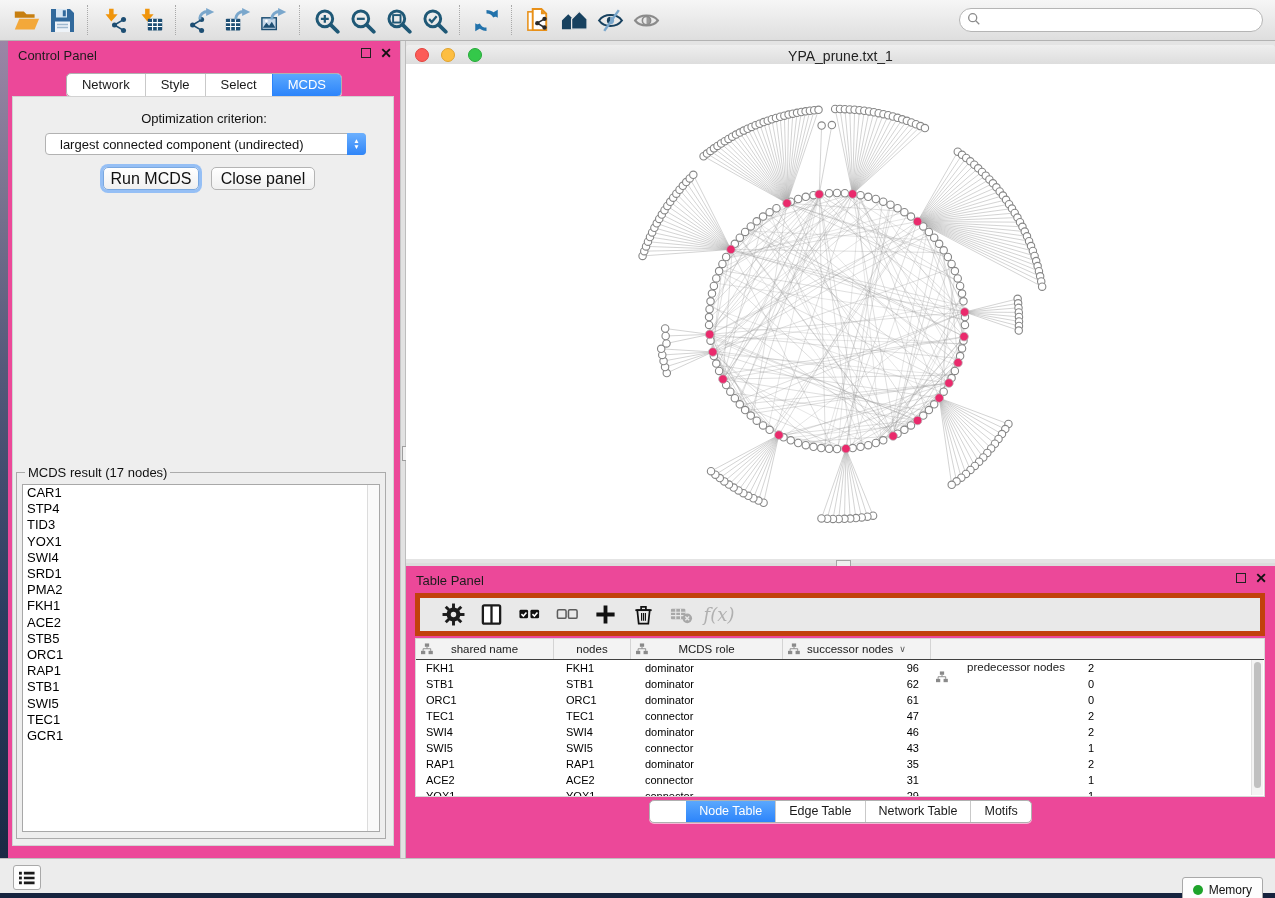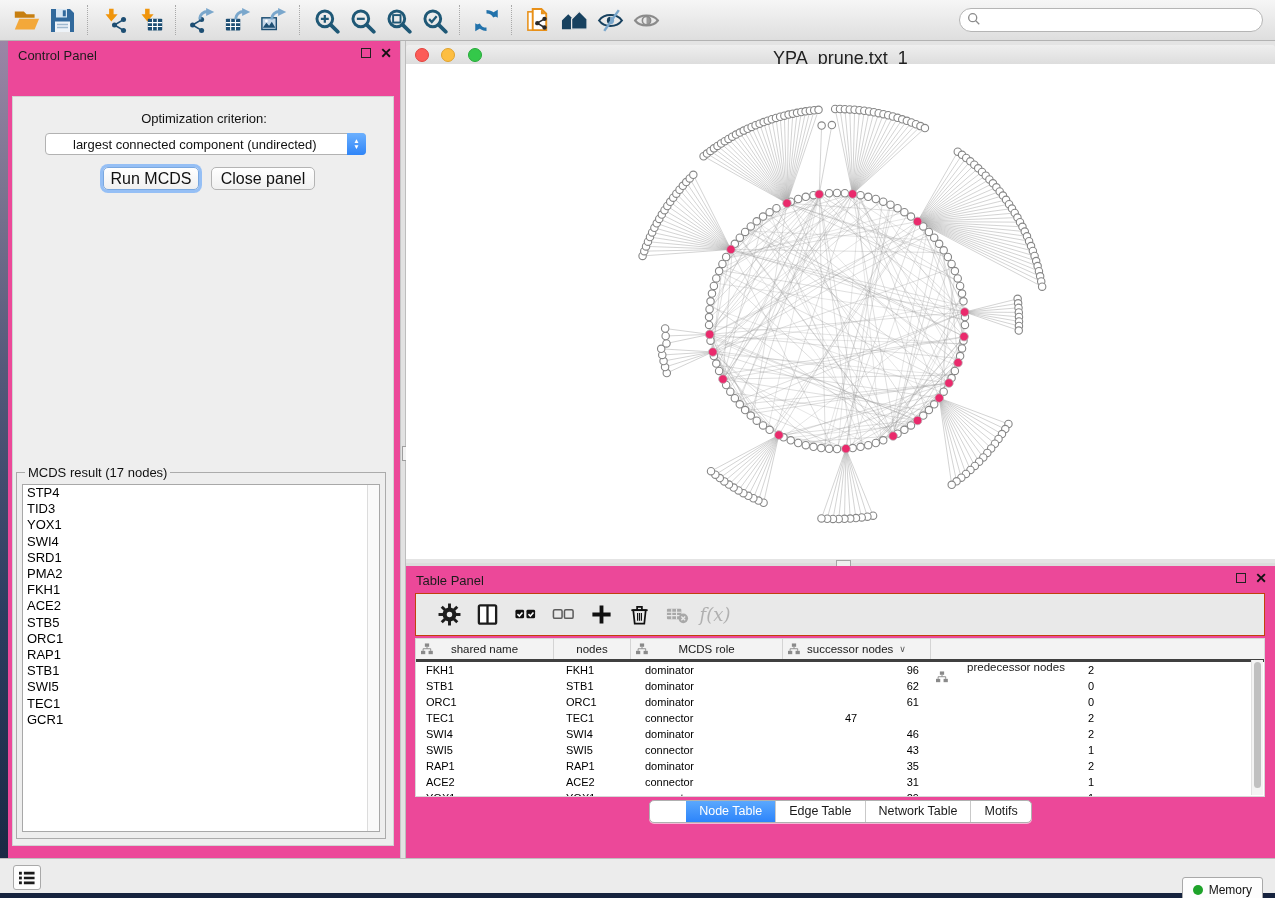--- a/index.html
+++ b/index.html
@@ -31,21 +31,21 @@
   .seg{display:inline-flex;border:1px solid #b0b0b0;border-radius:5px;overflow:hidden;background:#fff;height:22px;
     box-shadow:0 1px 0 rgba(255,255,255,.6);}
   .seg .s{padding:0 15px;line-height:22px;font-size:13px;color:#1a1a1a;border-left:1px solid #c9c9c9;cursor:default;white-space:nowrap;}
   .seg .s:first-child{border-left:none;}
   .seg .s.active{background:linear-gradient(#5ba8fd,#2c84fb);color:#fff;border-left-color:#2c84fb;}
   #cp-tabs{position:absolute;left:0;top:32px;width:100%;text-align:center;}
   #cp-inner{position:absolute;left:4px;top:55px;right:6px;bottom:12px;background:#eeeeee;
     border:1px solid #d2d2d2;}
   #criterion-label{position:absolute;left:0;top:70px;width:100%;text-align:center;font-size:13px;color:#111;}
   #criterion-select{position:absolute;left:37px;right:34px;top:92px;height:22px;background:#fff;
-    border:1px solid #b2b2b2;border-radius:4px;font-size:13px;color:#111;line-height:22px;padding-left:27px;
+    border:1px solid #b2b2b2;border-radius:4px;font-size:13px;color:#111;line-height:22px;padding-left:14px;
     box-sizing:border-box;}
   #criterion-cap{position:absolute;right:-1px;top:-1px;width:19px;height:22px;border-radius:0 4px 4px 0;
     background:linear-gradient(#6cb0fe,#2f85f8);display:flex;flex-direction:column;align-items:center;justify-content:center;}
   #criterion-cap span{color:#fff;font-size:6.5px;line-height:6px;}
   .btn{position:absolute;height:23px;background:linear-gradient(#ffffff,#f0f0f0);border:1px solid #b4b4b4;
     border-radius:5px;font-size:16px;color:#111;text-align:center;line-height:21px;box-sizing:border-box;}
   #run-btn{left:95px;top:126px;width:96px;box-shadow:0 0 0 3px rgba(90,160,250,.6);border-color:#7aa8e0;}
   #closepanel-btn{left:203px;top:126px;width:104px;}
   #mcds-fieldset{position:absolute;left:8px;top:424px;right:14px;height:372px;border:1px solid #ababab;
     margin:0;padding:0;}
@@ -56,33 +56,33 @@
   .mcds-item{font-size:13px;line-height:16.2px;padding-left:4px;color:#000;}
   
   #v-split{position:absolute;left:400px;top:41px;width:6px;height:817px;background:#e2e2e2;border-left:1px solid #c6c6c6;border-right:1px solid #bdbdbd;box-sizing:border-box;}
   #v-grip{position:absolute;left:0.5px;top:405px;width:4px;height:13px;background:#f2f2f2;border:1px solid #9e9e9e;}
   
   #network-panel{left:406px;top:41px;width:869px;height:522px;background:#e4e4e4;}
   #net-titlebar{position:absolute;left:0;top:4px;right:0;height:19px;background:linear-gradient(#efefef,#dddddd);
     border-bottom:1px solid #c3c3c3;border-radius:3px 3px 0 0;}
   .tl{width:12px;height:12px;border-radius:50%;display:inline-block;margin-right:8px;}
   #tl-wrap{position:absolute;left:9px;top:3px;}
-  #net-title{position:absolute;left:0;right:0;top:3px;text-align:center;font-size:18px;color:#222;}
+  #net-title{position:absolute;left:0;right:0;top:3px;text-align:center;font-size:14px;color:#222;}
   #net-canvas{position:absolute;left:0;top:23px;right:0;height:495px;background:#fff;}
   #h-split{position:absolute;left:406px;top:563px;width:869px;height:3px;background:#dcdcdc;}
   #h-grip{position:absolute;left:430px;top:-3px;width:13px;height:8px;background:#efefef;border:1px solid #a5a5a5;}
   
   #table-panel{left:406px;top:566px;width:869px;height:292px;}
   #tp-toolbar{position:absolute;left:9px;right:10px;top:27px;height:43px;background:#e9e9e9;
-    border:1px solid #c2410c;display:flex;align-items:center;padding-left:14px;box-sizing:border-box;}
+    border:5px solid #c2410c;display:flex;align-items:center;padding-left:14px;box-sizing:border-box;}
   .tpb{width:38px;height:32px;display:flex;align-items:center;justify-content:center;}
   .tpb svg{width:23px;height:23px;}
   .fx{font-family:"DejaVu Serif",serif;font-style:italic;font-size:18px;color:#b0b0b0;}
   #tp-table{position:absolute;left:9px;right:10px;top:72px;bottom:61px;background:#fff;border:1px solid #d7d7d7;overflow:hidden;}
-  #tp-header{display:flex;height:20px;background:#f3f3f3;border-bottom:3px solid #404040;}
+  #tp-header{display:flex;height:20px;background:#f3f3f3;border-bottom:1px solid #404040;}
   .th{position:relative;box-sizing:border-box;border-right:1px solid #d4d4d4;font-size:11.5px;color:#1a1a1a;
     display:flex;align-items:center;justify-content:center;}
   .th .tree{position:absolute;left:5px;top:4px;}
   .th .sort{margin-left:6px;font-size:9px;color:#555;}
   .tr{display:flex;height:16px;align-items:center;}
   .td{box-sizing:border-box;font-size:11px;color:#000;white-space:nowrap;overflow:hidden;}
   .td.num{text-align:right;}
   #tp-vscroll{position:absolute;right:1px;top:21px;width:11px;bottom:1px;background:#f4f4f4;border-left:1px solid #e2e2e2;}
   #tp-thumb{position:absolute;left:1.5px;top:2px;width:7px;height:126px;border-radius:4px;background:#c0c0c0;}
   #tp-tabs{position:absolute;left:0;right:0;bottom:35px;text-align:center;}
@@ -260,35 +260,42 @@
       <input id="search-input" placeholder="" style="">
     </div>
   </div>
 
   <div id="control-panel" class="panel">
     <div class="panel-title">Control Panel</div>
     <div class="pt-icons">
       <span class="float-ico"></span>
       <span class="close-ico">✕</span>
     </div>
+    <div id="cp-tabs"><span class="seg" id="cp-seg">
+          <span class="s">Network</span>
+          <span class="s">Style</span>
+          <span class="s">Select</span>
+          <span class="s active">MCDS</span>
+        </span></div>
     <div id="cp-inner"></div>
     <div id="criterion-label">Optimization criterion:</div>
     <div id="criterion-select">
       <span>largest connected component (undirected)</span>
       <span id="criterion-cap">
           <span>▲</span>
           <span>▼</span>
         </span>
     </div>
     <div id="run-btn" class="btn">Run MCDS</div>
     <div id="closepanel-btn" class="btn">Close panel</div>
     <fieldset id="mcds-fieldset">
       <legend>MCDS result (17 nodes)</legend>
       <div id="mcds-list">
         <div id="mcds-items">
+            <div class="mcds-item">CAR1</div>
             <div class="mcds-item">STP4</div>
             <div class="mcds-item">TID3</div>
             <div class="mcds-item">YOX1</div>
             <div class="mcds-item">SWI4</div>
             <div class="mcds-item">SRD1</div>
             <div class="mcds-item">PMA2</div>
             <div class="mcds-item">FKH1</div>
             <div class="mcds-item">ACE2</div>
             <div class="mcds-item">STB5</div>
             <div class="mcds-item">ORC1</div>
@@ -1101,21 +1108,21 @@
             <div class="td" style="width: 138px; padding-left: 10px;">ORC1</div>
             <div class="td" style="width: 77px; padding-left: 12px;">ORC1</div>
             <div class="td" style="width: 152px; padding-left: 14px;">dominator</div>
             <div class="td num" style="width: 148px; padding-right: 12px;">61</div>
             <div class="td num" style="width: 171px; padding-right: 8px;">0</div>
           </div>
           <div class="tr">
             <div class="td" style="width: 138px; padding-left: 10px;">TEC1</div>
             <div class="td" style="width: 77px; padding-left: 12px;">TEC1</div>
             <div class="td" style="width: 152px; padding-left: 14px;">connector</div>
-            <div class="td num" style="width: 148px; padding-right: 12px; text-align: center;">47</div>
+            <div class="td num" style="width: 148px; padding-right: 12px;">47</div>
             <div class="td num" style="width: 171px; padding-right: 8px;">2</div>
           </div>
           <div class="tr">
             <div class="td" style="width: 138px; padding-left: 10px;">SWI4</div>
             <div class="td" style="width: 77px; padding-left: 12px;">SWI4</div>
             <div class="td" style="width: 152px; padding-left: 14px;">dominator</div>
             <div class="td num" style="width: 148px; padding-right: 12px;">46</div>
             <div class="td num" style="width: 171px; padding-right: 8px;">2</div>
           </div>
           <div class="tr">

